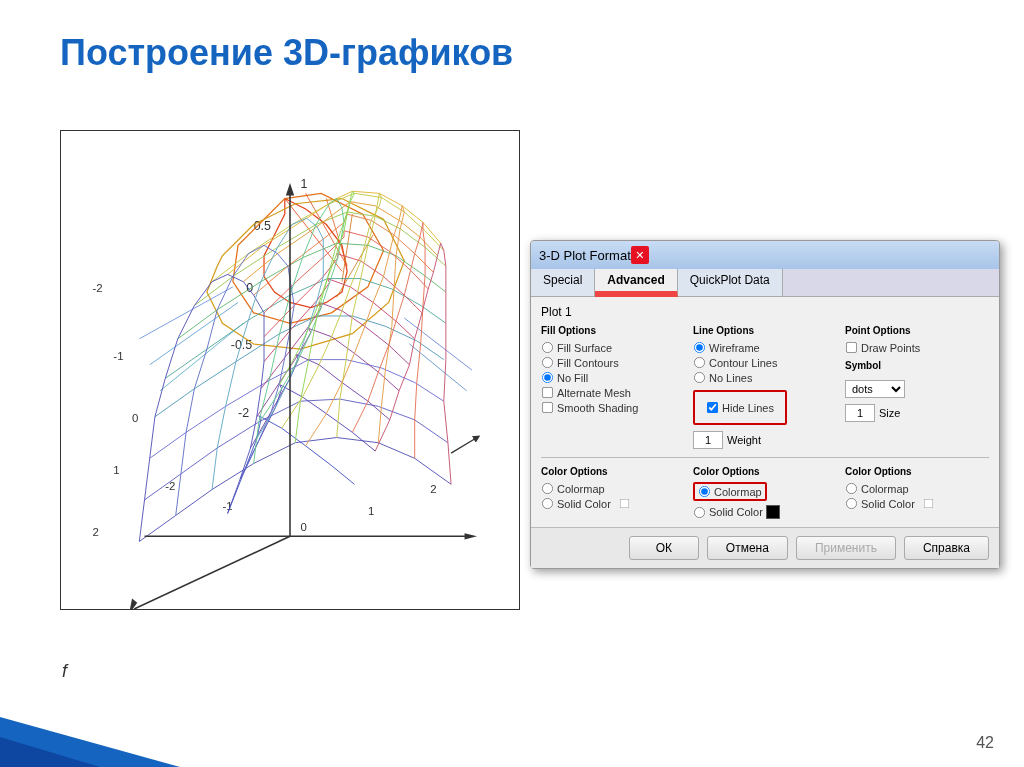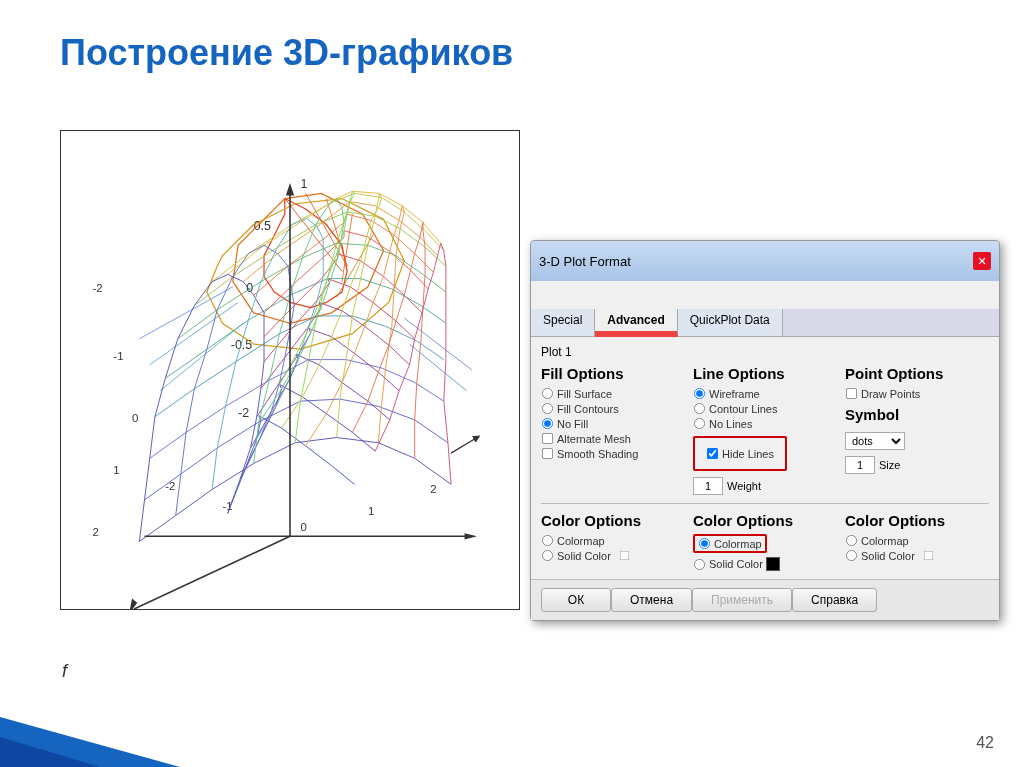--- a/index.html
+++ b/index.html
@@ -82,25 +82,25 @@
       border: 1px solid #999;
       border-radius: 4px;
       box-shadow: 3px 3px 10px rgba(0,0,0,0.4);
       font-family: 'Segoe UI', Arial, sans-serif;
       font-size: 12px;
     }
 
     
     .dialog-titlebar {
       background: linear-gradient(to bottom, #c8dcf4, #a8c4e8);
-      padding: 11px 8px;
+      padding: 5px 8px;
       border-radius: 4px 4px 0 0;
       display: flex;
       align-items: center;
-      justify-content: space-between;
+      justify-content: flex-start;
     }
     .dialog-title-text {
       font-size: 13px;
       color: #000;
       font-weight: normal;
     }
     .dialog-close-btn {
       background: #e81123;
       color: #fff;
       border: none;
@@ -112,21 +112,20 @@
       display: flex;
       align-items: center;
       justify-content: center;
     }
 
     
     .tab-row {
       display: flex;
       background: #d8d8e8;
       border-bottom: 1px solid #aaa;
-      margin-top: 28px;
     }
     .tab {
       padding: 4px 12px;
       cursor: pointer;
       font-size: 12px;
       border-right: 1px solid #aaa;
       background: #dde5f0;
       color: #000;
     }
     .tab.active {
@@ -158,21 +157,21 @@
       gap: 4px 8px;
     }
 
     .options-col {
       display: flex;
       flex-direction: column;
       gap: 2px;
     }
 
     .col-header {
-      font-size: 15px;
+      font-size: 10px;
       font-weight: bold;
       margin-bottom: 3px;
       color: #000;
     }
 
     .radio-row, .checkbox-row {
       display: flex;
       align-items: center;
       gap: 3px;
       font-size: 11px;
@@ -239,21 +238,22 @@
     
     .separator {
       border: none;
       border-top: 1px solid #bbb;
       margin: 8px 0;
     }
 
     
     .btn-row {
       display: flex;
-      justify-content: flex-start;
+      justify-content: flex-end;
+      gap: 8px;
       padding: 8px 10px;
       border-top: 1px solid #bbb;
       background: #e8e8e8;
     }
     .dialog-btn {
       padding: 4px 18px;
       font-size: 12px;
       cursor: pointer;
       background: linear-gradient(to bottom, #f8f8f8, #e0e0e0);
       border: 1px solid #aaa;

